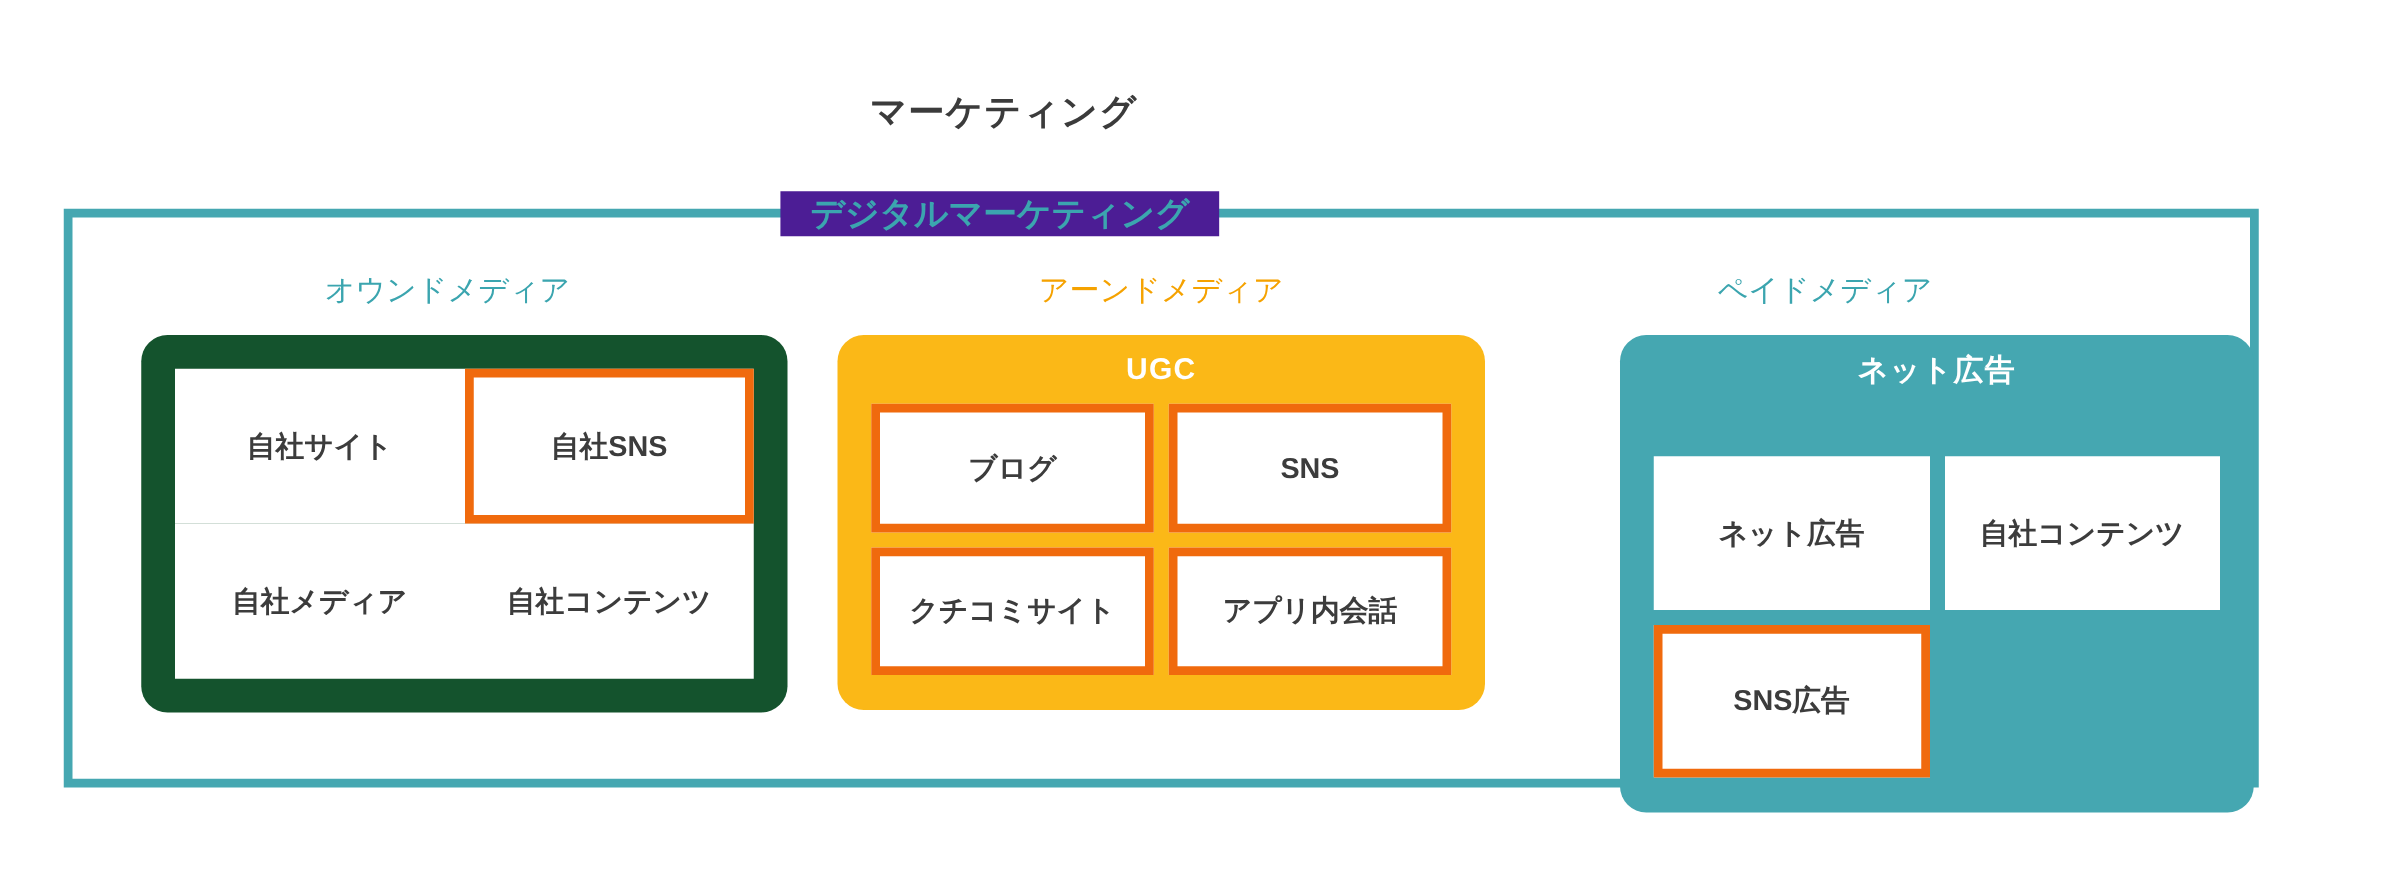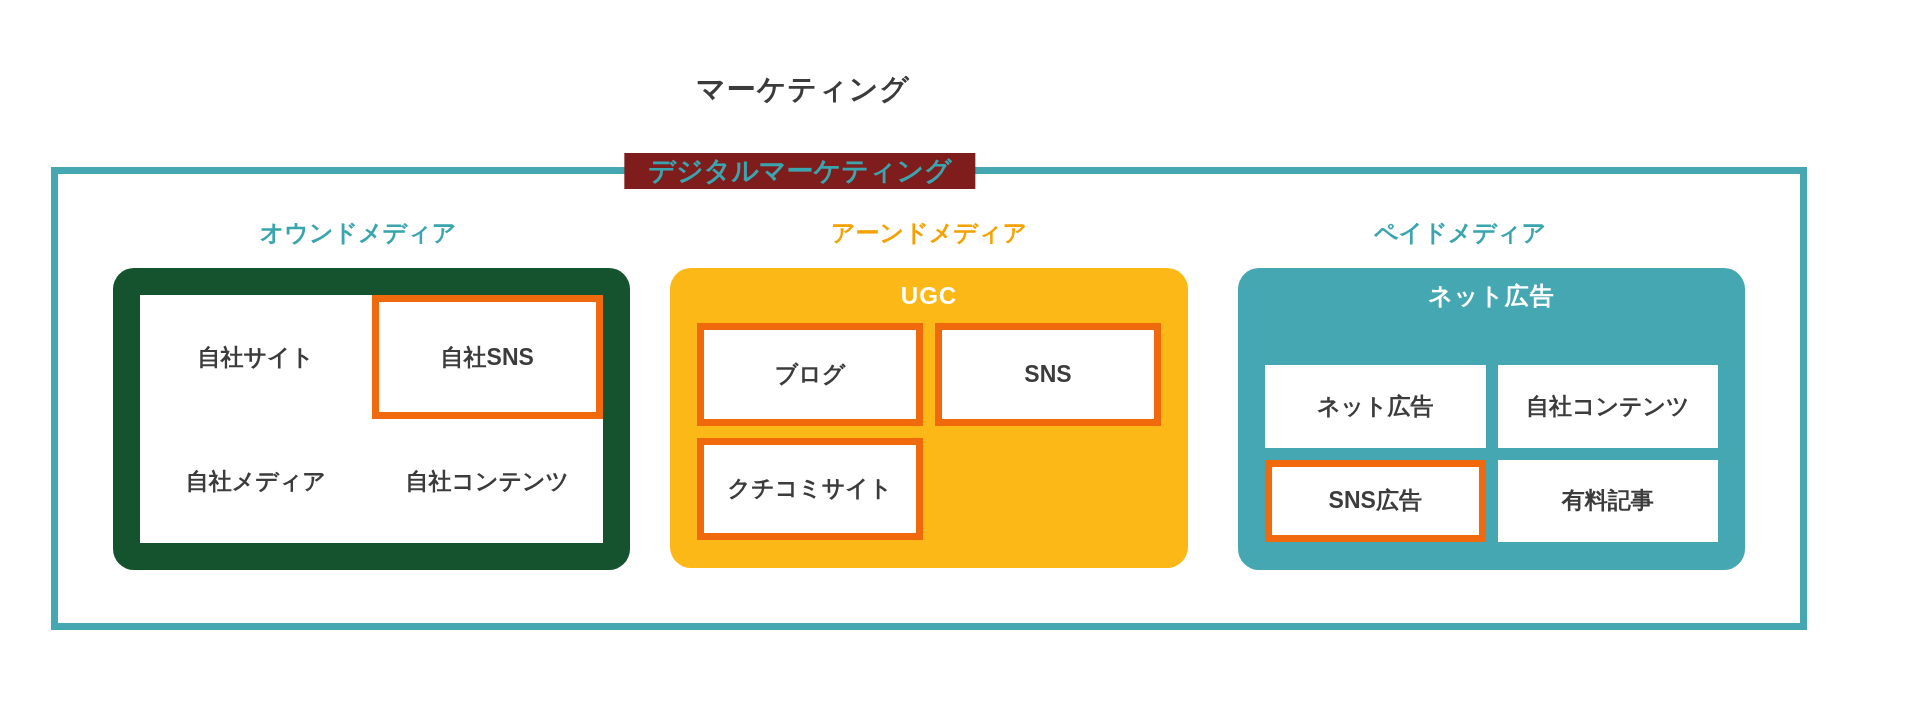--- a/index.html
+++ b/index.html
@@ -32,33 +32,33 @@
     top: 167px;
     width: 1756px;
     height: 463px;
     border: 7px solid #45a7b1;
   }
   .digital-label {
     position: absolute;
     left: 800px;
     top: 171px;
     transform: translate(-50%, -50%);
-    background: #7f1d1d;
+    background: #4c1d95;
     padding: 0 24px;
     font-size: 27px;
     font-weight: bold;
     color: #3ba5af;
     white-space: nowrap;
   }
   .section-label {
     position: absolute;
     top: 219px;
     transform: translateX(-50%);
     font-size: 24px;
-    font-weight: bold;
+    font-weight: normal;
     white-space: nowrap;
     line-height: 28px;
     text-align: right;
   }
   .label-owned  { left: 358px;  color: #3ba5af; }
   .label-earned { left: 929px;  color: #f5a200; }
   .label-paid   { left: 1460px; color: #3ba5af; }
 
   .media-box { position: absolute; top: 268px; border-radius: 21px; }
 
@@ -75,23 +75,23 @@
   .box-earned {
     left: 670px;
     width: 518px;
     height: 300px;
     background: #fbb817;
     padding: 0 27px 28px 27px;
     display: flex;
     flex-direction: column;
   }
   .box-paid {
-    left: 1238px;
+    left: 1296px;
     width: 507px;
-    height: 302px;
+    height: 382px;
     background: #45a7b1;
     padding: 0 27px 28px 27px;
     display: flex;
     flex-direction: column;
     gap: 42px;
   }
   .box-header {
     flex: 0 0 55px;
     height: 55px;
     display: flex;
@@ -149,26 +149,26 @@
     <div class="cell">自社メディア</div>
     <div class="cell">自社コンテンツ</div>
   </div>
 
   <div class="media-box box-earned">
     <div class="box-header">UGC</div>
     <div class="box-grid">
       <div class="cell highlight">ブログ</div>
       <div class="cell highlight">SNS</div>
       <div class="cell highlight">クチコミサイト</div>
+      <div class="cell highlight">アプリ内会話</div>
     </div>
   </div>
 
   <div class="media-box box-paid">
     <div class="box-header">ネット広告</div>
     <div class="box-grid">
       <div class="cell">ネット広告</div>
       <div class="cell">自社コンテンツ</div>
       <div class="cell highlight">SNS広告</div>
-      <div class="cell">有料記事</div>
     </div>
   </div>
 
 </div>
 
 </body></html>

